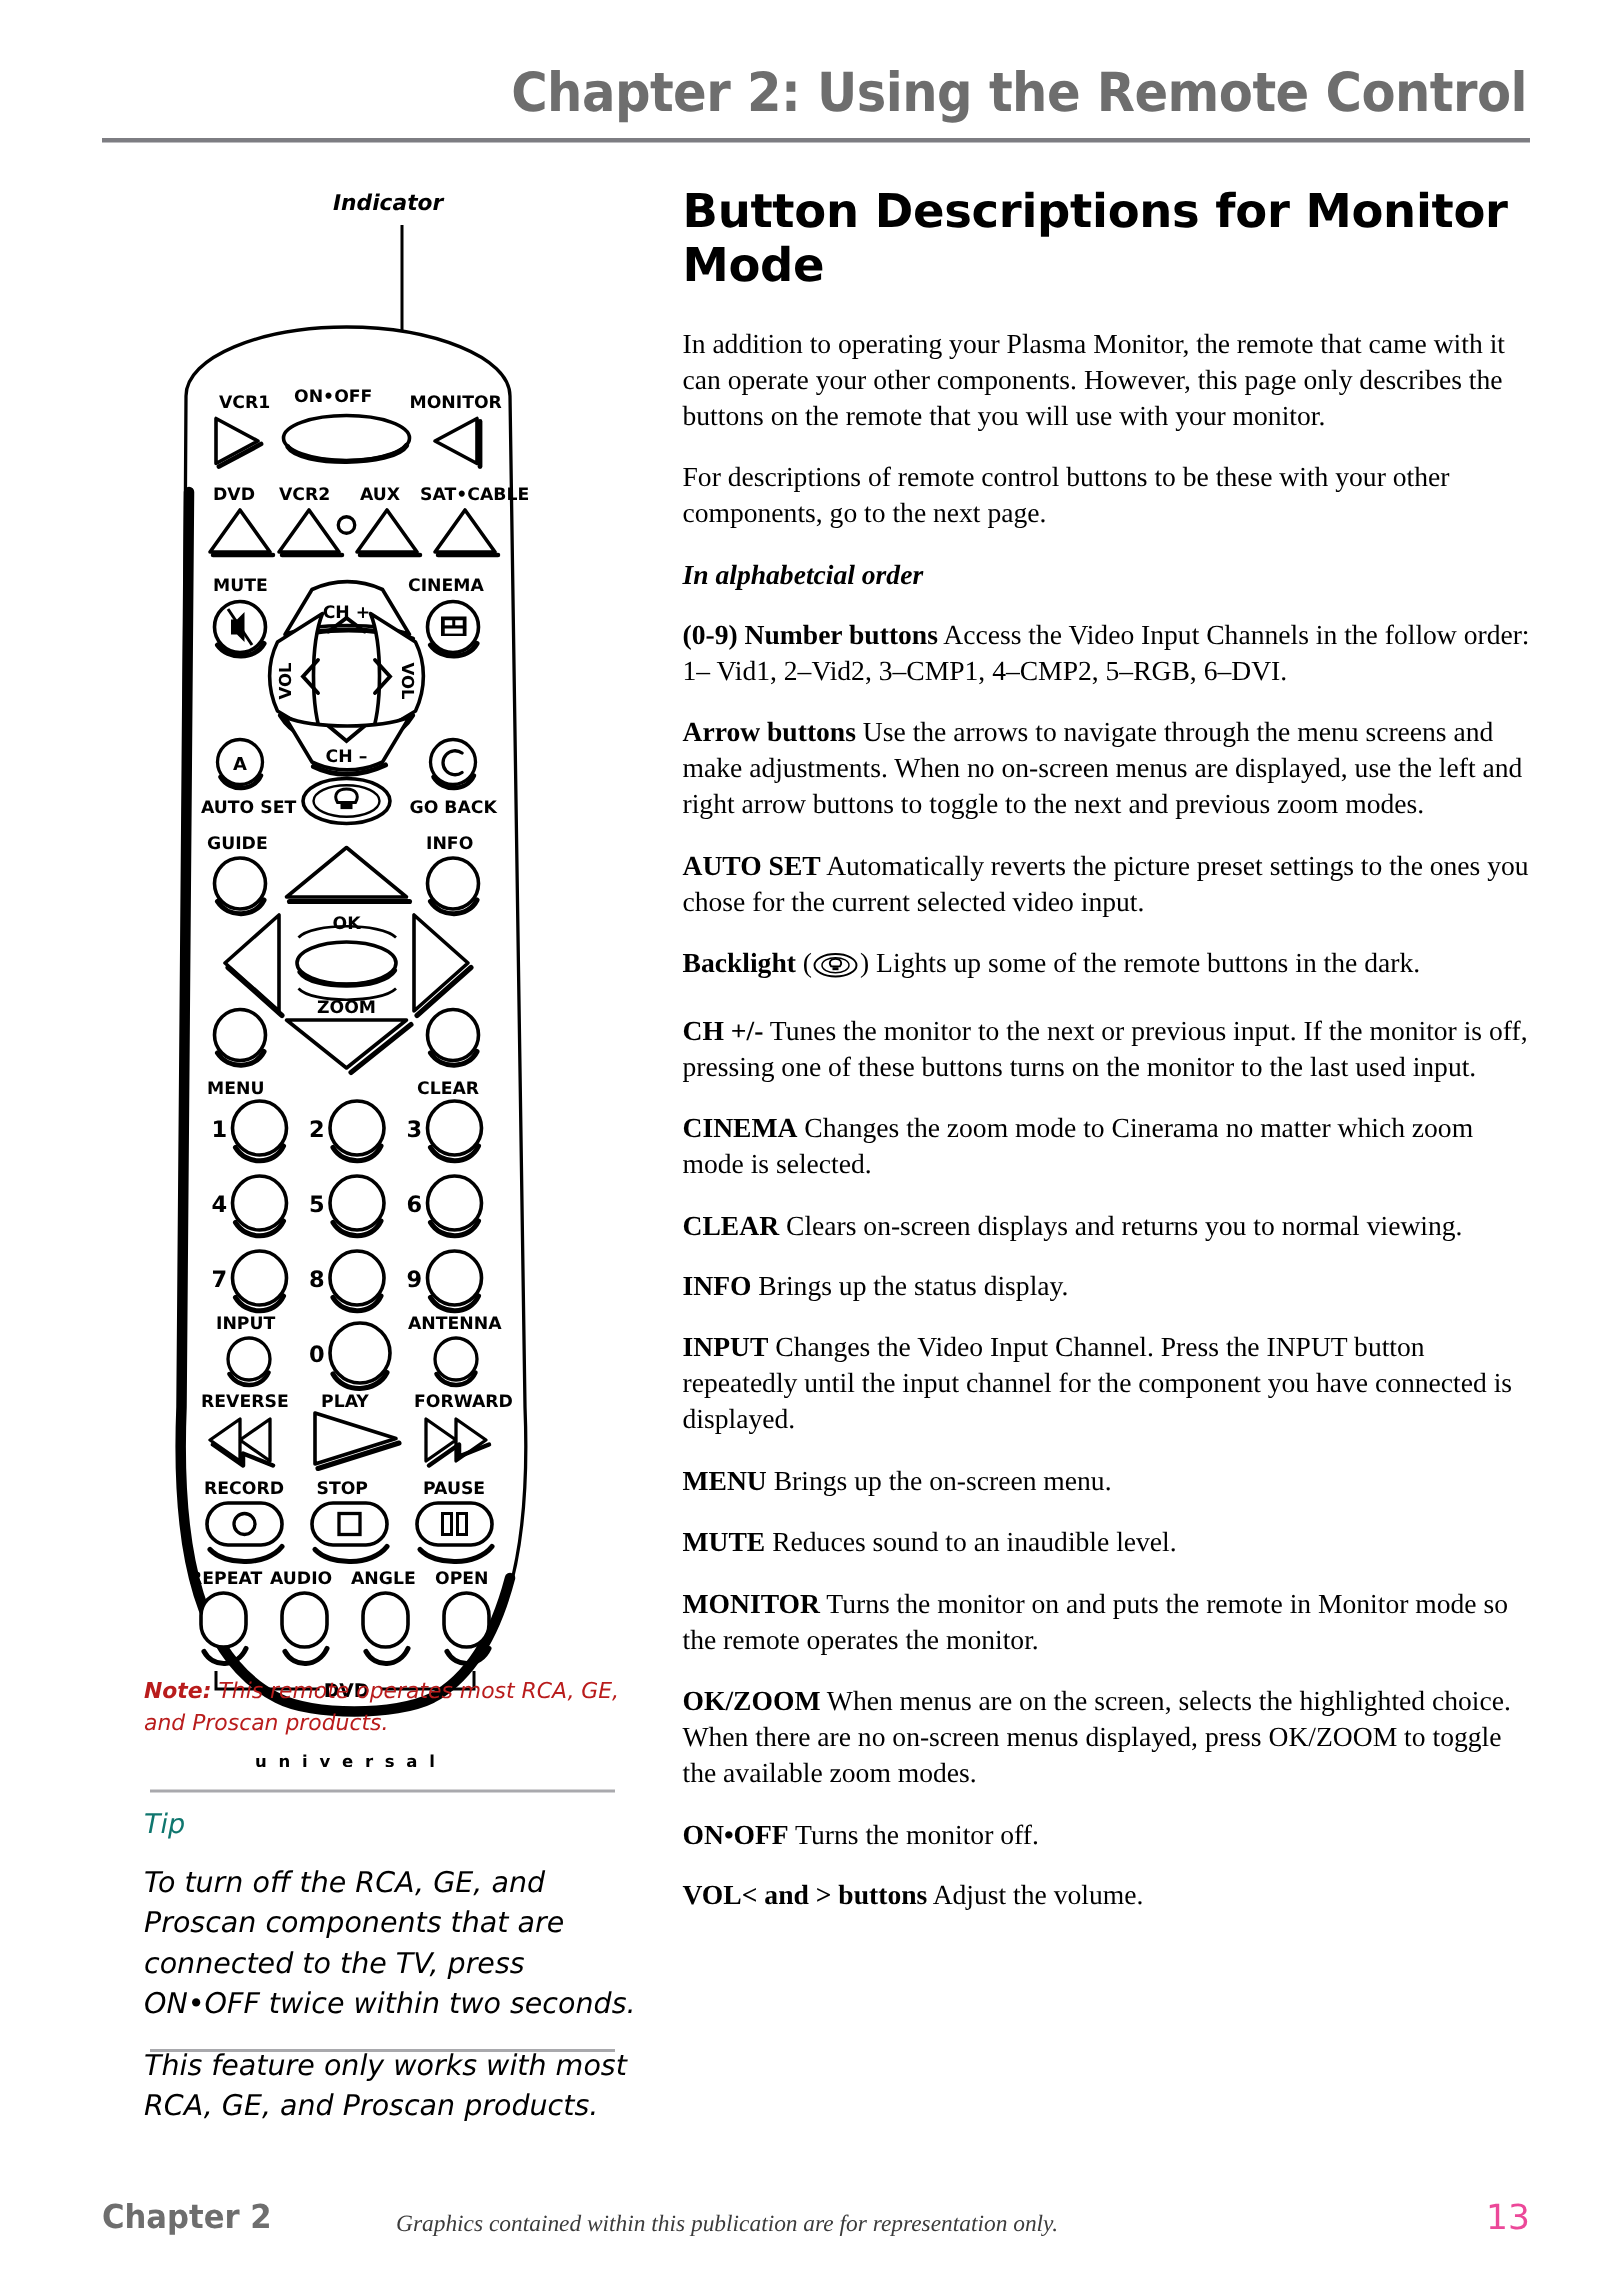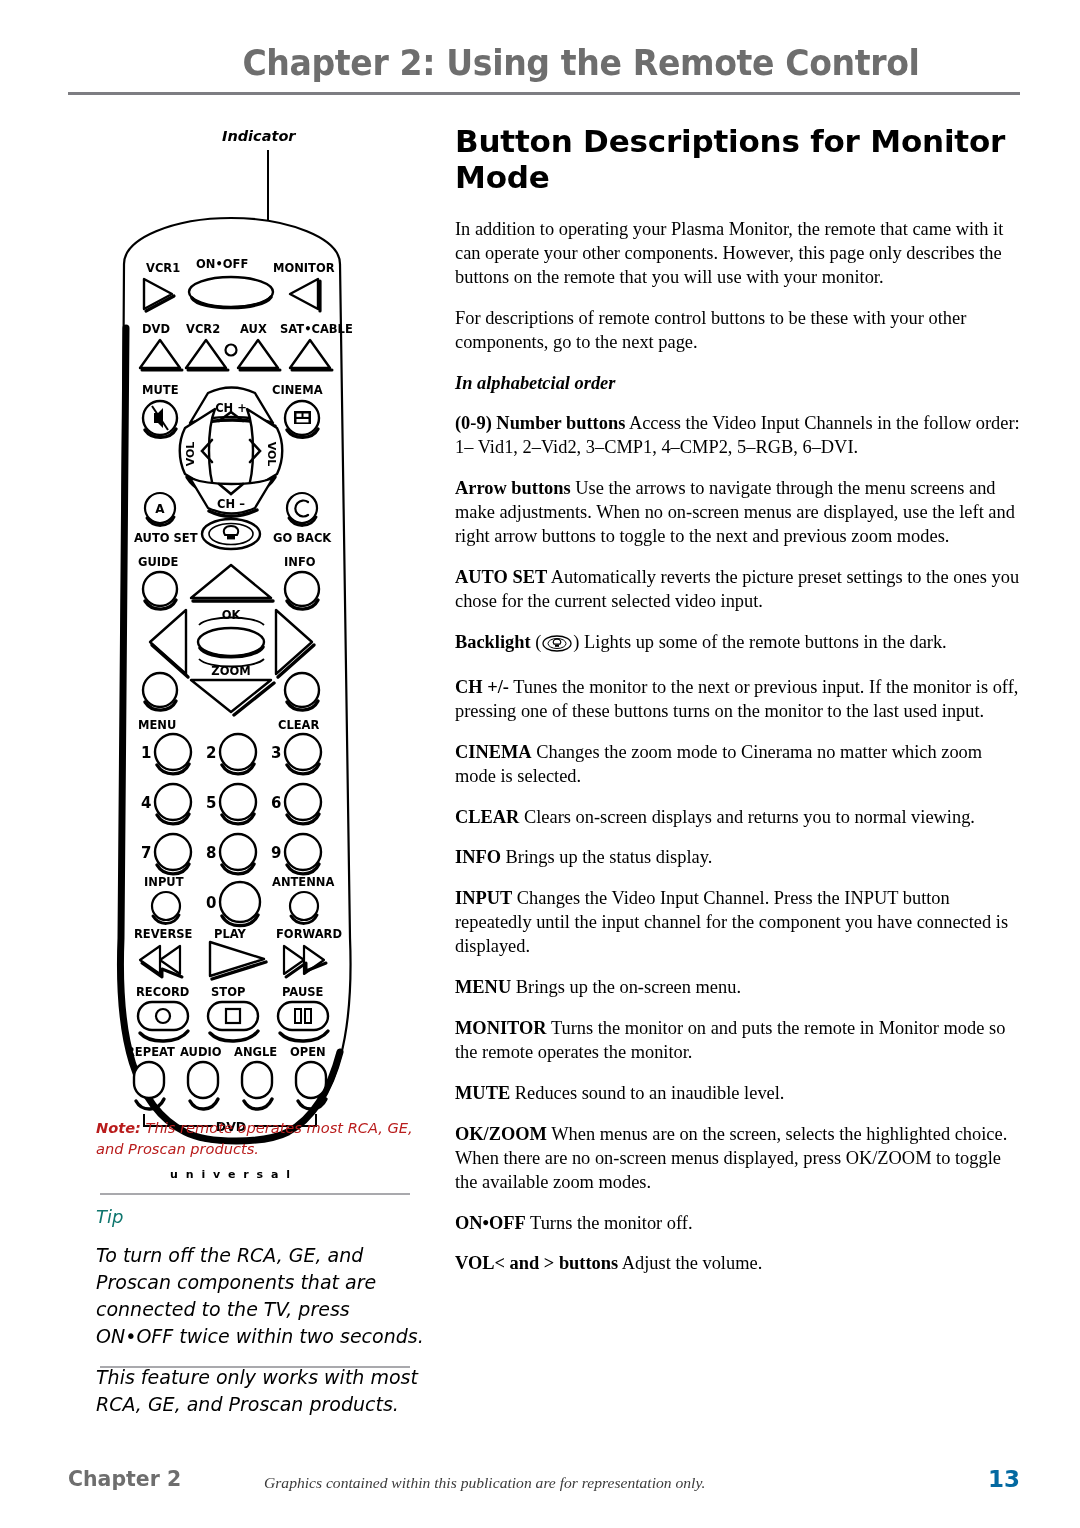--- a/index.html
+++ b/index.html
@@ -1,20 +1,20 @@
 <!DOCTYPE html>
 <html><head>
 <meta charset="utf-8">
 <style>
   html,body{margin:0;padding:0;background:#fff;}
   body{width:1080px;height:1528px;position:relative;
        font-family:"Liberation Serif",serif;color:#000;overflow:hidden;}
 
   
-  #chapter-header{position:absolute;left:68px;top:44px;width:950px;text-align:center;}
+  #chapter-header{position:absolute;left:68px;top:44px;width:950px;text-align:right;}
   #chapter-header .htitle{
       font-family:"DejaVu Sans",sans-serif;font-weight:700;font-size:36px;
       letter-spacing:-0.4px;color:#6e6e6e;line-height:1.06;
       transform:scaleX(0.92);transform-origin:right center;white-space:nowrap;}
   #header-rule{position:absolute;left:68px;top:92px;width:952px;height:3px;background:#7d7d82;}
 
   
   #left-col{position:absolute;left:68px;top:118px;width:360px;}
 
   #indicator-label{position:absolute;left:154px;top:10px;
@@ -53,21 +53,21 @@
   .backlight-ico{display:inline-block;vertical-align:-4px;margin:0 1px;}
 
   
   #footer{position:absolute;left:68px;top:1466px;width:952px;height:40px;}
   #footer-chapter{position:absolute;left:0;top:0;
       font-family:"DejaVu Sans",sans-serif;font-weight:700;font-size:22px;
       color:#6e6e6e;transform:scaleX(0.93);transform-origin:left center;}
   #footer-caption{position:absolute;left:196px;top:8px;width:600px;text-align:left;
       font-family:"Liberation Serif",serif;font-style:italic;font-size:15.6px;color:#3b3b3b;}
   #footer-page{position:absolute;right:0;top:0;
-      font-family:"DejaVu Sans",sans-serif;font-weight:700;font-size:23px;color:#0369a1;}
+      font-family:"DejaVu Sans",sans-serif;font-weight:400;font-size:23px;color:#ec4899;}
 
   
   .rlbl{font-family:"DejaVu Sans",sans-serif;font-weight:700;fill:#000;}
 </style>
 </head>
 <body>
 
 <div id="chapter-header">
   <div class="htitle">Chapter 2: Using the Remote Control</div>
 </div>
@@ -413,22 +413,22 @@
           <path d="M15 4.2 C 11.6 4.2, 10.2 6.6, 12 9.2 L 18 9.2 C 19.8 6.6, 18.4 4.2, 15 4.2 Z" fill="none" stroke="#000" stroke-width="1.2"></path>
           <rect x="13" y="9.8" width="4" height="2" fill="#000"></rect>
         </svg></span><span>) Lights up some of the remote buttons in the dark.</span></p>
 
   <p><b class="term">CH +/-</b><span>  Tunes the monitor to the next or previous input. If the monitor is off, pressing one of these buttons turns on the monitor to the last used input.</span></p>
   <p><b class="term">CINEMA</b><span> Changes the zoom mode to Cinerama no matter which zoom mode is selected.</span></p>
   <p><b class="term">CLEAR</b><span> Clears on-screen displays and returns you to normal viewing.</span></p>
   <p><b class="term">INFO</b><span> Brings up the status display.</span></p>
   <p><b class="term">INPUT</b><span> Changes the Video Input Channel. Press the INPUT button repeatedly until the input channel for the component you have connected is displayed.</span></p>
   <p><b class="term">MENU</b><span> Brings up the on-screen menu.</span></p>
+  <p><b class="term">MUTE</b><span> Reduces sound to an inaudible level.</span></p>
   <p><b class="term">MONITOR</b><span> Turns the monitor on and puts the remote in Monitor mode so the remote operates the monitor.</span></p>
-  <p><b class="term">MUTE</b><span> Reduces sound to an inaudible level.</span></p>
   <p><b class="term">OK/ZOOM</b><span>  When menus are on the screen, selects the highlighted choice. When there are no on-screen menus displayed, press OK/ZOOM to toggle the available zoom modes.</span></p>
   <p><b class="term">ON•OFF</b><span>  Turns the monitor off.</span></p>
   <p><b class="term">VOL&lt; and &gt; buttons</b><span> Adjust the volume.</span></p>
 </div>
 
 <div id="footer">
   <div id="footer-chapter">Chapter 2</div>
   <div id="footer-caption">Graphics contained within this publication are for representation only.</div>
   <div id="footer-page">13</div>
 </div>

